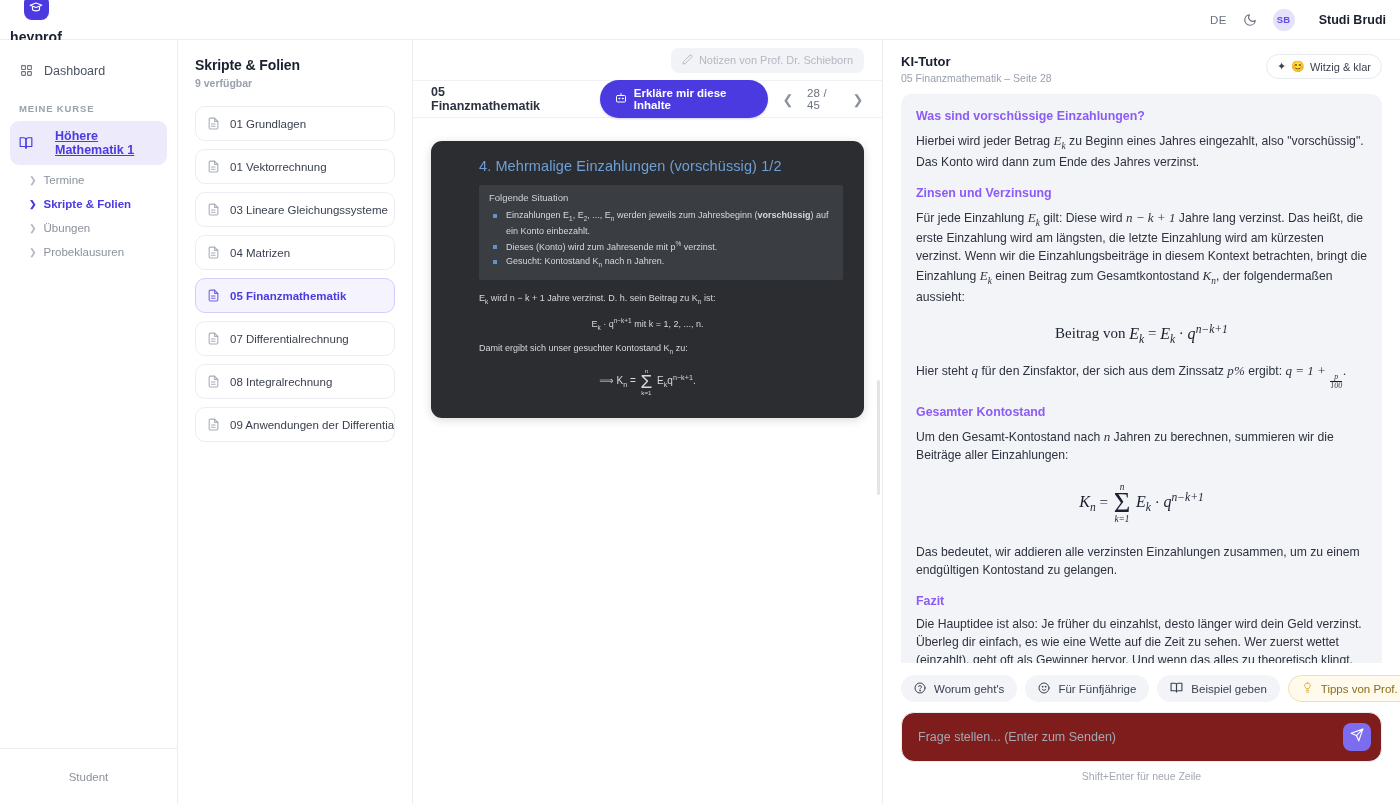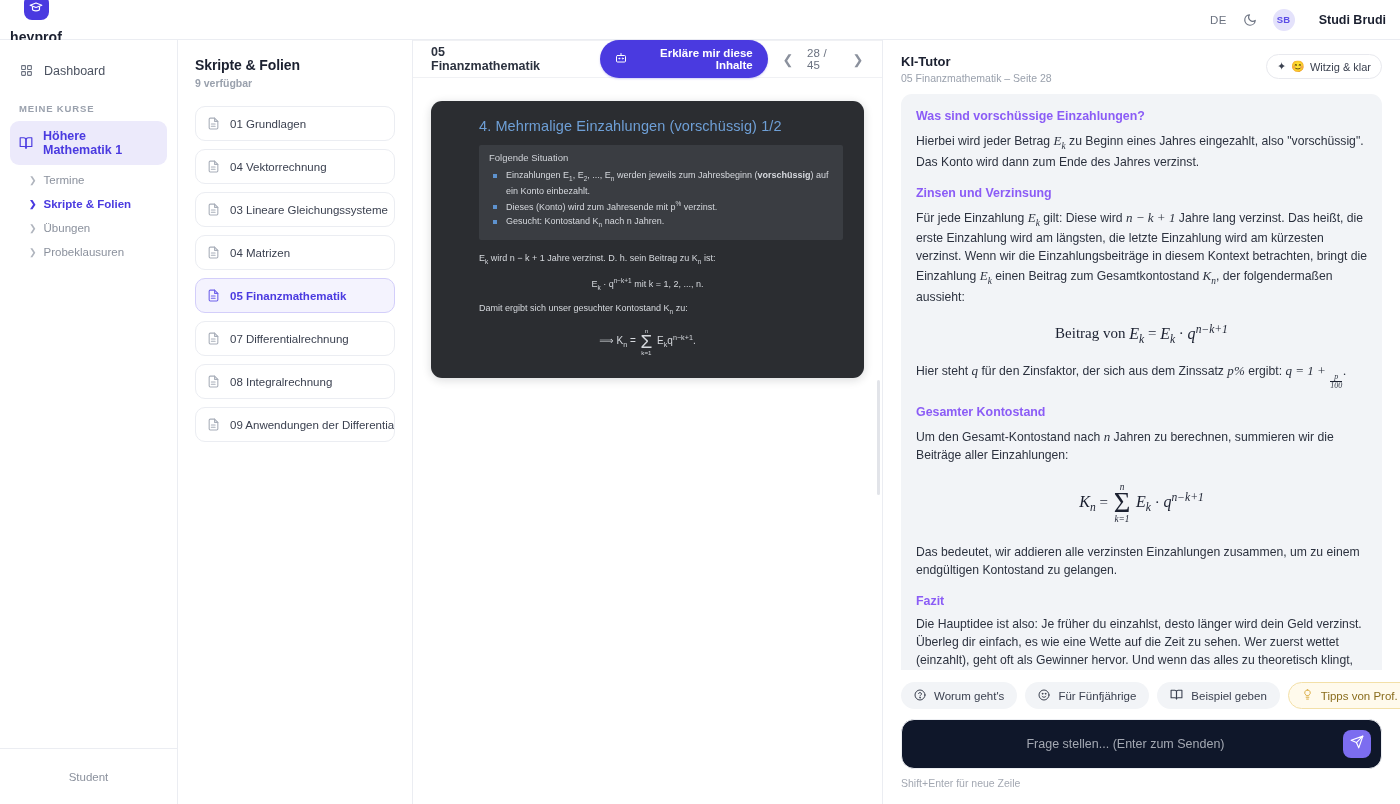--- a/index.html
+++ b/index.html
@@ -55,24 +55,24 @@
     margin: 0 10px; padding: 7px 9px; border-radius: 9px;
     font-size: 12.5px; color: #4b5260; font-weight: 500;
   }
   .nav-item .nv-icon { width: 15px; height: 15px; display:flex; align-items:center; justify-content:center; color:#6b7280; }
   .nav-section {
     font-size: 9.5px; letter-spacing: .85px; font-weight: 600;
     color: #9aa1ad; text-transform: uppercase;
     padding: 18px 0 7px 19px;
   }
   .nav-course {
-    display: flex; align-items: center; gap: 10px;
+    display: flex; align-items: center; gap: 22px;
     margin: 0 10px; padding: 8px 9px; border-radius: 9px;
     background: #eceafb; color: #4a3ae0;
-    font-size: 12.5px; font-weight: 700;
+    font-size: 12.5px; font-weight: 700; text-decoration: underline;
   }
   .nav-course .nv-icon { color: #4a3ae0; width:15px; height:15px; display:flex; align-items:center; justify-content:center;}
   .subnav { margin-top: 3px; }
   .subnav-item {
     display: flex; align-items: center; gap: 7px;
     padding: 6px 0 6px 29px;
     font-size: 11.5px; color: #8b919d; font-weight: 400;
   }
   .subnav-item.active { color: #4a3ae0; font-weight: 600; }
   .chev { font-size: 9px; color: #b0b5be; line-height: 1; }
@@ -122,21 +122,20 @@
     border-top: 1px solid #f0f1f4; border-bottom: 1px solid #f0f1f4;
     padding: 0 18px; gap: 14px;
   }
   .slide-title { font-size: 12.5px; font-weight: 600; color: #2c323f; }
   .explain-btn {
     margin-left: 40px;
     display: flex; align-items: center; gap: 7px;
     background: #4a3ae0; color: #fff; border-radius: 999px;
     padding: 7px 15px; font-size: 11.5px; font-weight: 600;
     box-shadow: 0 1px 2px rgba(74,58,224,.25);
-    text-align: right;
   }
   .pager { margin-left: auto; display: flex; align-items: center; gap: 13px; }
   .pg-arrow { color: #8b919d; font-size: 13px; width: 14px; text-align: center; }
   .pg-count { font-size: 11.5px; color: #6b7280; letter-spacing: .2px; }
 
   .slide-stage { flex: 1; padding: 23px 18px 0 18px; }
   .slide {
     background: #2b2d31; border-radius: 11px;
     padding: 17px 21px 22px 21px;
     color: #d8dade;
@@ -208,29 +207,29 @@
 
   .chips { display: flex; gap: 8px; padding: 12px 18px 0 18px; flex-wrap: nowrap; }
   .chip {
     display: flex; align-items: center; gap: 8px;
     background: #f2f4f7; border-radius: 999px;
     padding: 6px 13px; font-size: 11.5px; color: #3b4150; white-space: nowrap;
   }
   .chip.highlight { background: #fffaec; border: 1px solid #f3e0a8; color: #8a6d1d; }
   .composer { padding: 10px 18px 0 18px; }
   .composer-box {
-    background: #0f172a; border: 1px solid #eceef2; border-radius: 13px;
-    display: flex; align-items: center; padding: 10px 10px 10px 16px; gap: 10px; text-align: center;
+    background: #7f1d1d; border: 1px solid #eceef2; border-radius: 13px;
+    display: flex; align-items: center; padding: 10px 10px 10px 16px; gap: 10px;
   }
   .composer-input { flex: 1; font-size: 12.5px; color: #a3a8b2; }
   .send-btn {
     width: 28px; height: 28px; border-radius: 8px; background: #7c6df0;
     display: flex; align-items: center; justify-content: center; color: #fff;
   }
-  .hint { text-align: left; font-size: 10.5px; color: #a3a8b2; padding: 8px 0 15px 0; }
+  .hint { text-align: center; font-size: 10.5px; color: #a3a8b2; padding: 8px 0 22px 0; }
 </style>
 </head>
 <body>
 
 <div class="app">
 
   <div class="topbar">
     <div class="brand">
       <span class="brand-logo">
         <svg width="14" height="14" viewBox="0 0 24 24" fill="none" stroke="#ffffff" stroke-width="2" stroke-linecap="round" stroke-linejoin="round">
@@ -320,21 +319,21 @@
         </div>
         <div class="file-item">
           <span class="fi-icon">
               <svg width="13" height="13" viewBox="0 0 24 24" fill="none" stroke="currentColor" stroke-width="2" stroke-linecap="round" stroke-linejoin="round">
                 <path d="M14 2H6a2 2 0 0 0-2 2v16a2 2 0 0 0 2 2h12a2 2 0 0 0 2-2V8z"></path>
                 <polyline points="14 2 14 8 20 8"></polyline>
                 <line x1="8" y1="13" x2="15" y2="13"></line>
                 <line x1="8" y1="17" x2="15" y2="17"></line>
               </svg>
             </span>
-          <span>04 Vektorrechnung</span>
+          <span>01 Vektorrechnung</span>
         </div>
         <div class="file-item">
           <span class="fi-icon">
               <svg width="13" height="13" viewBox="0 0 24 24" fill="none" stroke="currentColor" stroke-width="2" stroke-linecap="round" stroke-linejoin="round">
                 <path d="M14 2H6a2 2 0 0 0-2 2v16a2 2 0 0 0 2 2h12a2 2 0 0 0 2-2V8z"></path>
                 <polyline points="14 2 14 8 20 8"></polyline>
                 <line x1="8" y1="13" x2="15" y2="13"></line>
                 <line x1="8" y1="17" x2="15" y2="17"></line>
               </svg>
             </span>
@@ -392,20 +391,30 @@
                 <line x1="8" y1="13" x2="15" y2="13"></line>
                 <line x1="8" y1="17" x2="15" y2="17"></line>
               </svg>
             </span>
           <span>09 Anwendungen der Differentialr...</span>
         </div>
       </div>
     </section>
 
     <section class="slidecol">
+      <div class="notes-row">
+        <div class="notes-btn">
+          <span>
+            <svg width="11" height="11" viewBox="0 0 24 24" fill="none" stroke="currentColor" stroke-width="2" stroke-linecap="round" stroke-linejoin="round">
+                <path d="M17 3a2.828 2.828 0 1 1 4 4L7.5 20.5 2 22l1.5-5.5L17 3z"></path>
+              </svg>
+          </span>
+          <span>Notizen von Prof. Dr. Schieborn</span>
+        </div>
+      </div>
 
       <div class="slide-toolbar">
         <span class="slide-title">05 Finanzmathematik</span>
         <div class="explain-btn">
           <span>
             <svg width="12" height="12" viewBox="0 0 24 24" fill="none" stroke="currentColor" stroke-width="2" stroke-linecap="round" stroke-linejoin="round">
                 <rect x="3" y="7" width="18" height="13" rx="2"></rect>
                 <path d="M12 7V3"></path>
                 <circle cx="8.5" cy="13" r="1"></circle>
                 <circle cx="15.5" cy="13" r="1"></circle>

